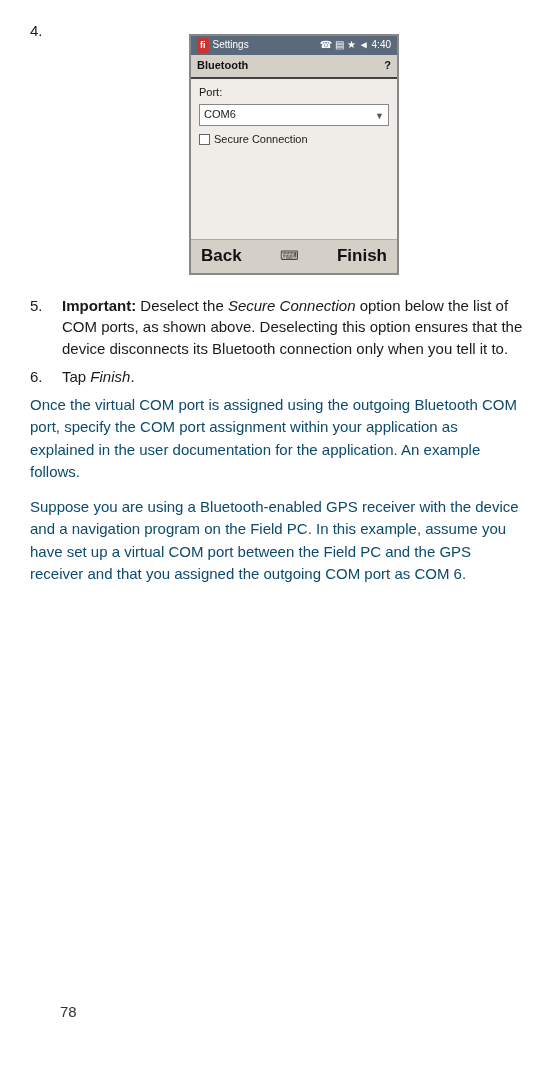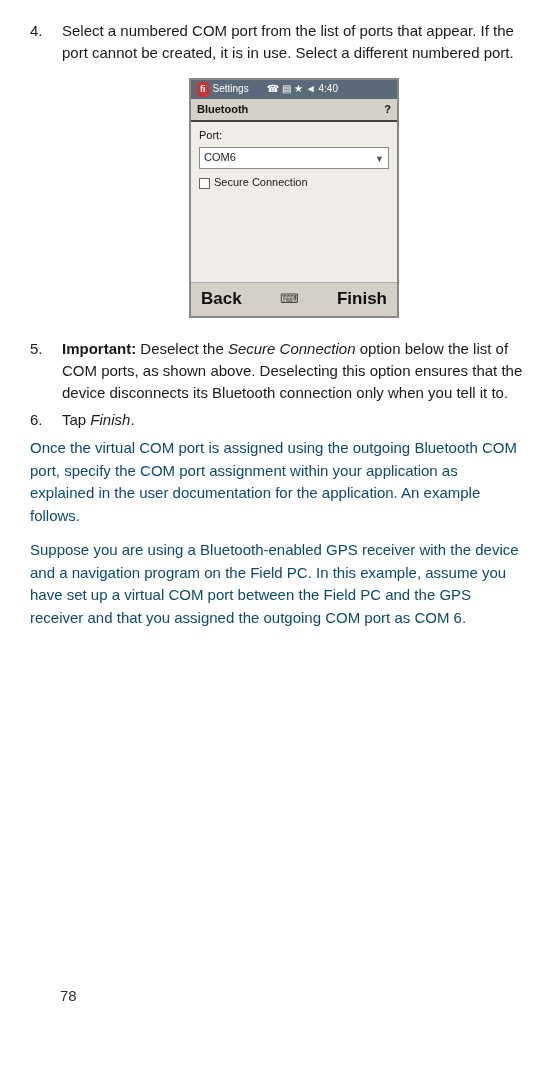--- a/index.html
+++ b/index.html
@@ -32,20 +32,21 @@
       border: 2px solid #888;
       margin: 14px auto 14px auto;
       background: #e8e8e8;
       font-family: Arial, sans-serif;
       font-size: 11px;
     }
     .device-titlebar {
       background: #5a6a7a;
       display: flex;
       align-items: center;
+      justify-content: space-between;
       padding: 2px 6px;
       color: white;
       font-size: 10px;
     }
     .device-titlebar-left {
       display: flex;
       align-items: center;
       gap: 4px;
     }
     .device-titlebar-logo {
@@ -154,40 +155,39 @@
     .body-para {
       font-size: 15px;
       line-height: 1.5;
       margin-bottom: 12px;
       color: #0c4a6e;
     }
 
     
     .page-number {
       position: absolute;
-      bottom: 36px;
+      bottom: 20px;
       left: 30px;
       font-size: 15px;
       color: #333;
     }
 
     .main-wrapper {
       position: relative;
       min-height: 1020px;
     }
   </style>
 </head>
 <body>
 
 <div class="main-wrapper">
 
   <div class="list-item para-item">
     <span class="list-num">4.</span>
     <div class="list-content">
-      <span>Select a numbered COM port from the list of ports that appear. If the port cannot be created, it is in use. Select a different numbered port.</span>
 
       
       <div class="device-screenshot">
 
         <div class="device-titlebar">
           <div class="device-titlebar-left">
             <span class="device-titlebar-logo">fi</span>
             <span class="device-titlebar-title">Settings</span>
           </div>
           <div class="device-titlebar-icons">

